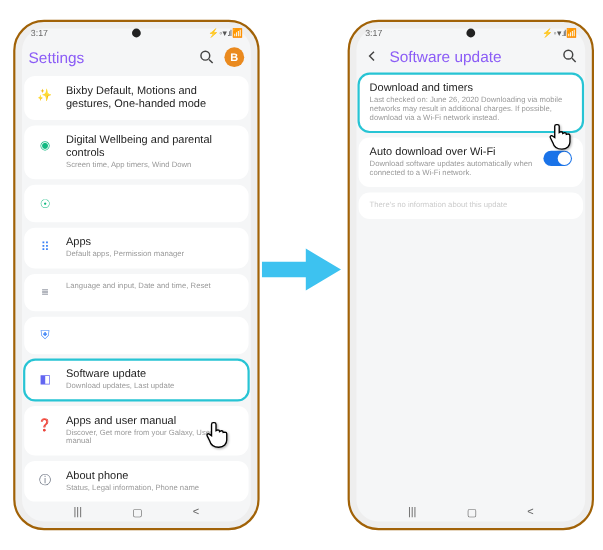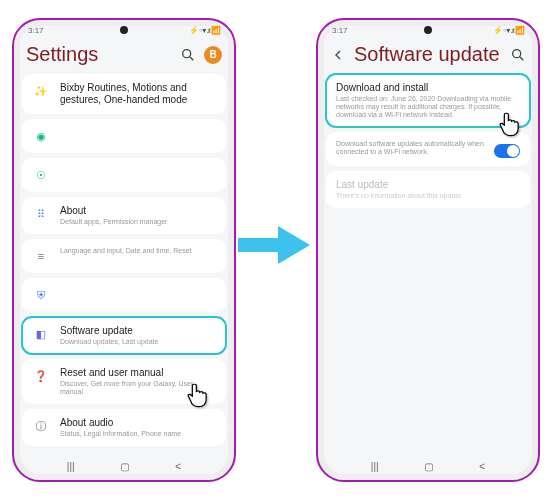--- a/index.html
+++ b/index.html
@@ -1,23 +1,23 @@
 <!DOCTYPE html>
 <html><head>
 <meta charset="utf-8">
 <style>
 body{margin:0;background:#fff;font-family:-apple-system,Helvetica,Arial,sans-serif;width:548px;height:500px;position:relative;overflow:hidden}
-.phone{position:absolute;width:220px;height:460px;border:2px solid #a21caf;border-radius:28px;background:#f5f6f7;overflow:hidden;box-shadow:inset 0 0 0 6px #eee}
+.phone{position:absolute;width:220px;height:460px;border:2px solid #a16207;border-radius:28px;background:#f5f6f7;overflow:hidden;box-shadow:inset 0 0 0 6px #eee}
 .phone.left{left:12px;top:18px}
 .phone.right{left:316px;top:18px}
 .notch{position:absolute;top:6px;left:50%;transform:translateX(-50%);width:8px;height:8px;background:#222;border-radius:50%}
 .statusbar{display:flex;justify-content:space-between;align-items:center;font-size:8px;color:#666;padding:6px 14px 2px;position:relative}
 .statusbar .icons{letter-spacing:-1px;color:#555}
 .header{display:flex;align-items:center;padding:6px 12px 8px;gap:8px}
-.header .title{flex:1;font-size:20px;font-weight:500;color:#7f1d1d}
+.header .title{flex:1;font-size:14px;font-weight:500;color:#8b5cf6}
 .header .icon{width:16px;height:16px;color:#444}
 .avatar{width:18px;height:18px;border-radius:50%;background:#ea8a1f;color:#fff;font-size:10px;font-weight:700;display:flex;align-items:center;justify-content:center}
 .list{padding:0 8px 8px;display:flex;flex-direction:column;gap:5px}
 .card{background:#fff;border-radius:10px;padding:8px 10px;display:flex;gap:10px;align-items:flex-start;position:relative}
 .card.hl{outline:2px solid #27c4d4;outline-offset:-1px}
 .ic{width:18px;height:18px;flex-shrink:0;display:flex;align-items:center;justify-content:center;font-size:11px}
 .txt{display:flex;flex-direction:column;gap:1px;min-width:0;flex:1}
 .ttl{font-size:10px;color:#222;line-height:1.2}
 .sub{font-size:7px;color:#999;line-height:1.15}
 .toggle{width:26px;height:14px;background:#1a73e8;border-radius:7px;position:relative;flex-shrink:0;margin-top:4px}
@@ -45,33 +45,37 @@
     <span class="icon"><svg viewBox="0 0 24 24" width="16" height="16" fill="none" stroke="currentColor" stroke-width="2">
           <circle cx="10" cy="10" r="6"></circle>
           <path d="m20 20-5-5"></path>
         </svg></span>
     <span class="avatar">B</span>
   </div>
   <div class="list" id="left-list">
       <div class="card">
         <div class="ic" style="color: rgb(245, 158, 11);">✨</div>
         <div class="txt">
-          <div class="ttl">Bixby Routines, Motions and gestures, One-handed mode</div>
+          <div class="ttl">Bixby Default, Motions and gestures, One-handed mode</div>
         </div>
       </div>
       <div class="card">
         <div class="ic" style="color: rgb(16, 185, 129);">◉</div>
+        <div class="txt">
+          <div class="ttl">Digital Wellbeing and parental controls</div>
+          <div class="sub">Screen time, App timers, Wind Down</div>
+        </div>
       </div>
       <div class="card">
         <div class="ic" style="color: rgb(16, 185, 129);">☉</div>
       </div>
       <div class="card">
         <div class="ic" style="color: rgb(59, 130, 246);">⠿</div>
         <div class="txt">
-          <div class="ttl">About</div>
+          <div class="ttl">Apps</div>
           <div class="sub">Default apps, Permission manager</div>
         </div>
       </div>
       <div class="card">
         <div class="ic" style="color: rgb(107, 114, 128);">≡</div>
         <div class="txt">
           <div class="sub">Language and input, Date and time, Reset</div>
         </div>
       </div>
       <div class="card">
@@ -80,28 +84,28 @@
       <div class="card hl">
         <div class="ic" style="color: rgb(99, 102, 241);">◧</div>
         <div class="txt">
           <div class="ttl">Software update</div>
           <div class="sub">Download updates, Last update</div>
         </div>
       </div>
       <div class="card">
         <div class="ic" style="color: rgb(245, 158, 11);">❓</div>
         <div class="txt">
-          <div class="ttl">Reset and user manual</div>
+          <div class="ttl">Apps and user manual</div>
           <div class="sub">Discover, Get more from your Galaxy, User manual</div>
         </div>
       </div>
       <div class="card">
         <div class="ic" style="color: rgb(107, 114, 128);">ⓘ</div>
         <div class="txt">
-          <div class="ttl">About audio</div>
+          <div class="ttl">About phone</div>
           <div class="sub">Status, Legal information, Phone name</div>
         </div>
       </div>
     </div>
   <div class="navbar">
     <span>|||</span>
     <span>▢</span>
     <span>&lt;</span>
   </div>
 </div>
@@ -124,34 +128,34 @@
         </svg></span>
     <span class="title">Software update</span>
     <span class="icon"><svg viewBox="0 0 24 24" width="16" height="16" fill="none" stroke="currentColor" stroke-width="2">
           <circle cx="10" cy="10" r="6"></circle>
           <path d="m20 20-5-5"></path>
         </svg></span>
   </div>
   <div class="list" id="right-list">
       <div class="card hl">
         <div class="txt">
-          <div class="ttl">Download and install</div>
+          <div class="ttl">Download and timers</div>
           <div class="sub">Last checked on: June 26, 2020
 Downloading via mobile networks may result in additional charges. If possible, download via a Wi-Fi network instead.</div>
         </div>
       </div>
       <div class="card">
         <div class="txt">
+          <div class="ttl">Auto download over Wi-Fi</div>
           <div class="sub">Download software updates automatically when connected to a Wi-Fi network.</div>
         </div>
         <div class="toggle"></div>
       </div>
       <div class="card dim">
         <div class="txt">
-          <div class="ttl">Last update</div>
           <div class="sub">There's no information about this update</div>
         </div>
       </div>
     </div>
   <div class="navbar">
     <span>|||</span>
     <span>▢</span>
     <span>&lt;</span>
   </div>
 </div>

